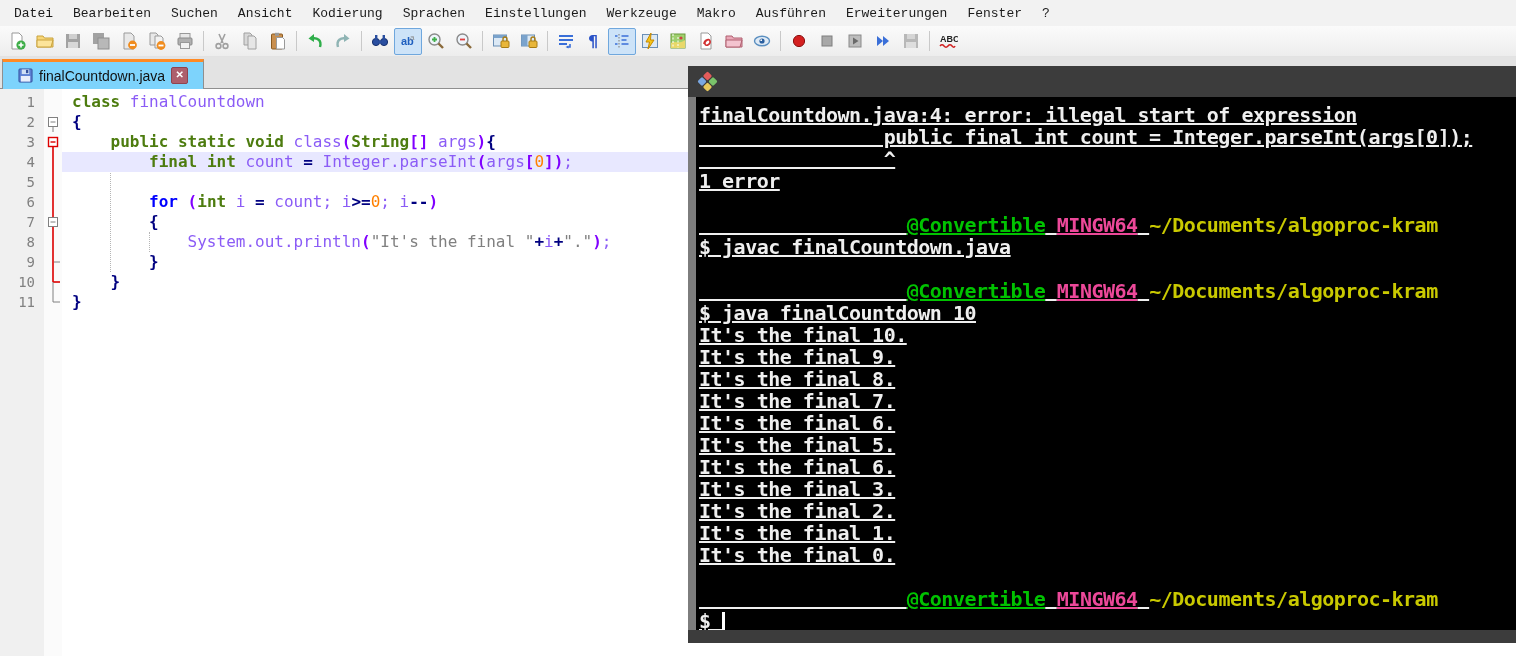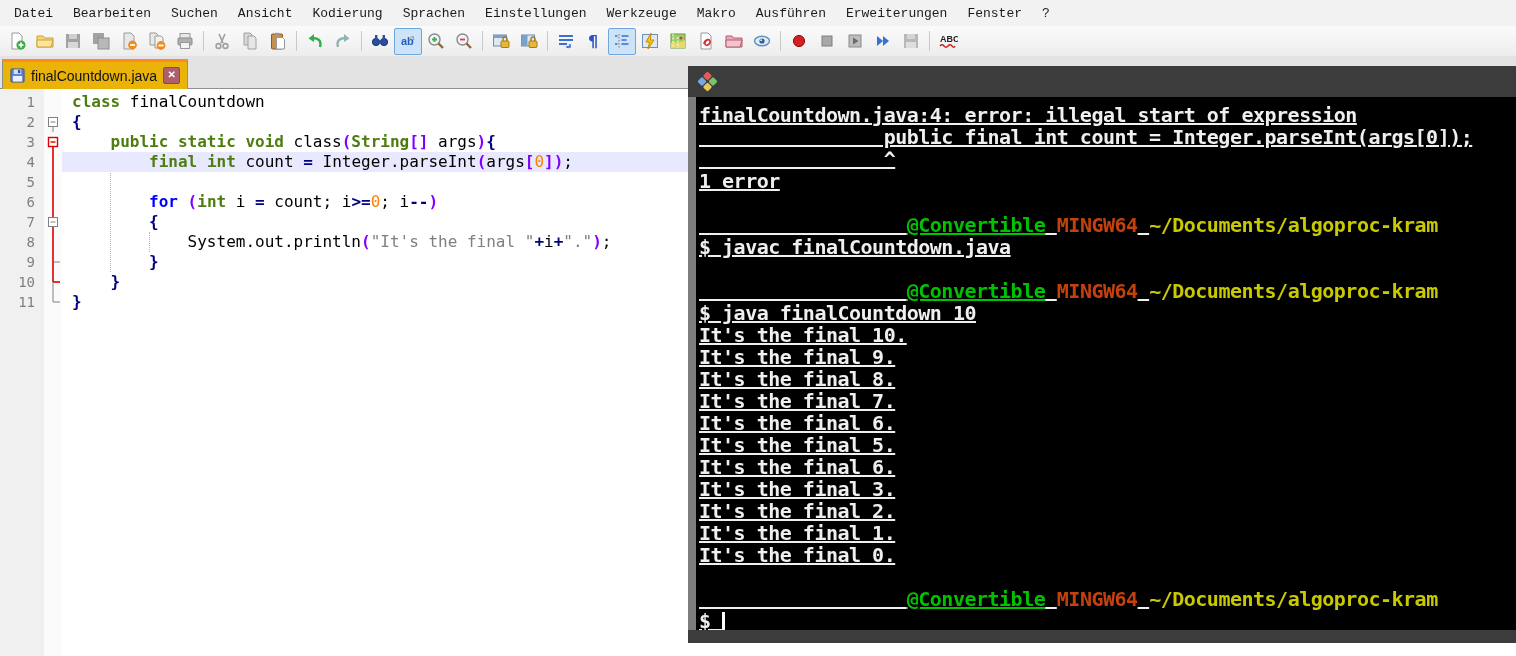--- a/index.html
+++ b/index.html
@@ -8,52 +8,52 @@
   
   .menubar{height:26px;background:#f2f2f2;display:flex;align-items:center;padding-left:4px;font-size:13px;color:#1b1b1b;}
   .menu-item{padding:4px 10px;cursor:default;font-family:Liberation Mono, monospace;}
 
   .toolbar{height:30px;background:linear-gradient(#fbfbfb,#ededed);display:flex;align-items:center;padding-left:3px;border-bottom:1px solid #e2e2e2;}
   .tb{width:26px;height:25px;display:flex;align-items:center;justify-content:center;border:1px solid transparent;border-radius:2px;margin:0 0px;}
   .tb.pressed{background:#cde3f8;border-color:#6fa7dd;}
   .tb-sep{width:1px;height:20px;background:#c9c9c9;margin:0 4px;}
 
   .tabbar{height:31px;background:#e3e3e3;border-bottom:1px solid #8f8f8f;display:flex;align-items:flex-end;padding-left:2px;position:relative;z-index:1;}
-  .tab{height:27px;background:#eab308;border:1px solid #8f8f8f;border-bottom:none;border-top:3px solid #ff8a24;display:flex;align-items:center;gap:6px;padding:0 7px;margin-bottom:-1px;font-size:14px;color:#111;}
+  .tab{height:27px;background:#7dd3fc;border:1px solid #8f8f8f;border-bottom:none;border-top:3px solid #ff8a24;display:flex;align-items:center;gap:6px;padding:0 15px;margin-bottom:-1px;font-size:14px;color:#111;}
   .tab-close{width:15px;height:15px;background:#ad5f6d;border:1px solid #8f4450;border-radius:2px;color:#fff;font-size:10px;line-height:13px;text-align:center;font-weight:bold;cursor:default;}
 
   
   .editor{position:absolute;top:88px;left:0;right:0;bottom:0;display:flex;background:#fff;}
   .gutter{width:44px;background:#f0f0f0;color:#808080;font:14px/20px "DejaVu Sans Mono",monospace;text-align:right;padding:4px 0 0 0;box-sizing:border-box;}
   .gutter .ln{height:20px;padding-right:9px;}
   .foldcol{width:18px;background:#fbfbfb;padding-top:4px;box-sizing:border-box;}
   .foldcol .fc{height:20px;}
   .codecol{flex:1;position:relative;font:16px/20px "DejaVu Sans Mono",monospace;padding-top:4px;box-sizing:border-box;color:#000;}
   .codeline{height:20px;white-space:pre;padding-left:10px;position:relative;z-index:1;}
   .codeline.hl{background:#e8e8ff;}
   .iguide{position:absolute;border-left:1px dotted #b5b5b5;z-index:0;}
 
   .seg-k{color:#4d7c0f;font-weight:bold;}
   .seg-f{color:#0000ff;font-weight:bold;margin-top:36px;}
   .seg-o{color:#000080;font-weight:bold;}
   .seg-b{color:#8000ff;font-weight:bold;}
   .seg-c{color:#000080;font-weight:bold;}
   .seg-s{color:#808080;}
   .seg-n{color:#ff8000;}
-  .seg-p{color:#000000;}
+  .seg-p{color:#8b5cf6;}
 
   
   .term{position:absolute;left:688px;top:66px;width:840px;height:577px;background:#3c3c3c;z-index:5;}
   .term-title{height:31px;display:flex;align-items:center;padding-left:9px;}
   .term-scroll{position:absolute;left:0;top:31px;bottom:13px;width:8px;background:#7d7d7d;}
   .term-body{position:absolute;left:8px;top:31px;right:0;bottom:13px;background:#000;overflow:hidden;padding:7px 0 0 3px;}
   .trow{height:22px;white-space:pre;font:20px/22px "DejaVu Sans Mono",monospace;font-weight:bold;letter-spacing:-0.5px;}
   .t-w{color:#efefef;text-decoration:underline;}
   .t-g{color:#00c300;text-decoration:underline;}
-  .t-m{color:#c2410c;}
+  .t-m{color:#ec4899;text-decoration:underline;}
   .t-y{color:#c9c900;margin-top:19px;}
   .t-cur{display:inline-block;width:3px;height:19px;background:#fff;vertical-align:-3px;}
 </style>
 </head>
 <body>
 
 <div class="menubar">
     <span class="menu-item">Datei</span>
     <span class="menu-item">Bearbeiten</span>
     <span class="menu-item">Suchen</span>

